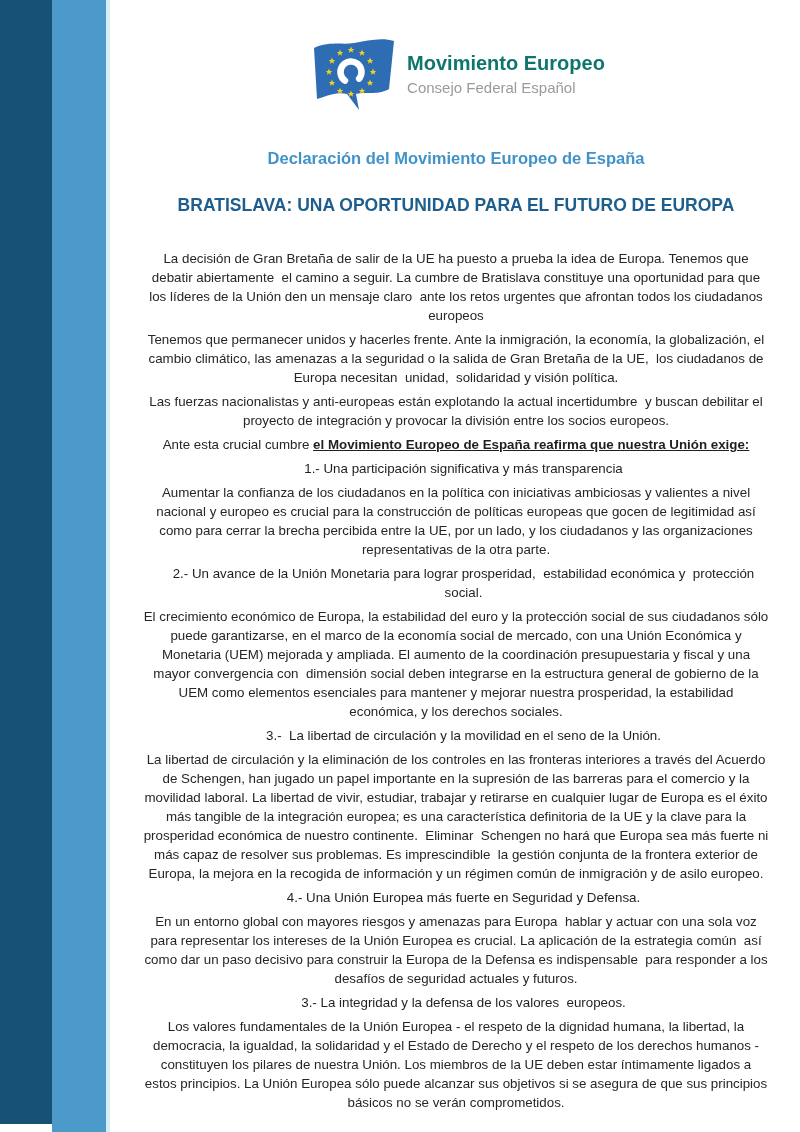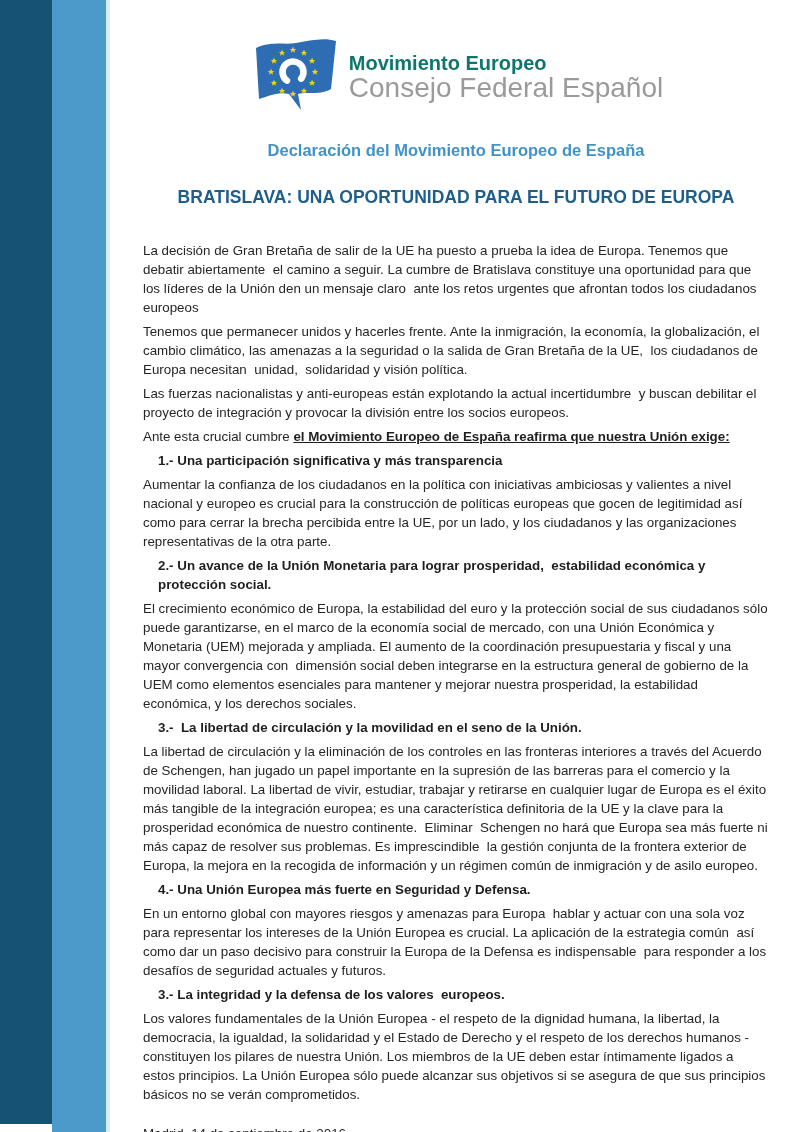--- a/index.html
+++ b/index.html
@@ -9,26 +9,26 @@
     -webkit-font-smoothing:antialiased;overflow:hidden;
   }
   .bar-dark{position:absolute;left:0;top:0;width:52px;height:1124px;background:#165273;}
   .bar-light{position:absolute;left:52px;top:0;width:54px;height:1132px;background:#4c9ac9;}
   .bar-edge{position:absolute;left:106px;top:0;width:4px;height:1132px;background:#d9edf8;}
   .content{position:absolute;left:143px;top:36px;width:626px;}
   .logo-row{display:flex;justify-content:center;align-items:center;gap:8px;}
   .logo-flag{width:92px;height:78px;flex:0 0 auto;}
   .logo-text{display:flex;flex-direction:column;justify-content:center;}
   .logo-name{font-weight:bold;font-size:20px;line-height:25px;color:#0f766e;}
-  .logo-sub{font-size:28px;line-height:24px;color:#9a9a9a;}
-  .hdr-subtitle{margin-top:27px;text-align:center;font-weight:bold;font-size:16.5px;color:#4093c8;}
+  .logo-sub{font-size:15px;line-height:24px;color:#9a9a9a;}
+  .hdr-subtitle{margin-top:35px;text-align:center;font-weight:bold;font-size:16.5px;color:#4093c8;}
   .hdr-title{margin-top:27px;text-align:center;font-weight:bold;font-size:17.5px;color:#1d5e8d;}
   .doc{margin-top:33px;font-size:13.33px;line-height:19px;color:#262626;}
-  .doc p{margin:0 0 5px 0;white-space:pre-wrap;}
-  .doc p.h{font-weight:bold;color:#1f1f1f;margin-left:15px;}
+  .doc p{margin:0 0 5px 0;white-space:pre-wrap;text-align:center;}
+  .doc p.h{font-weight:normal;color:#1f1f1f;margin-left:15px;}
   .doc p strong{color:#1f1f1f;text-decoration:underline;}
   .doc p.date{margin-top:20px;}
 </style>
 </head>
 <body>
 
 <div class="bar-dark"></div>
 <div class="bar-light"></div>
 <div class="bar-edge"></div>
 

